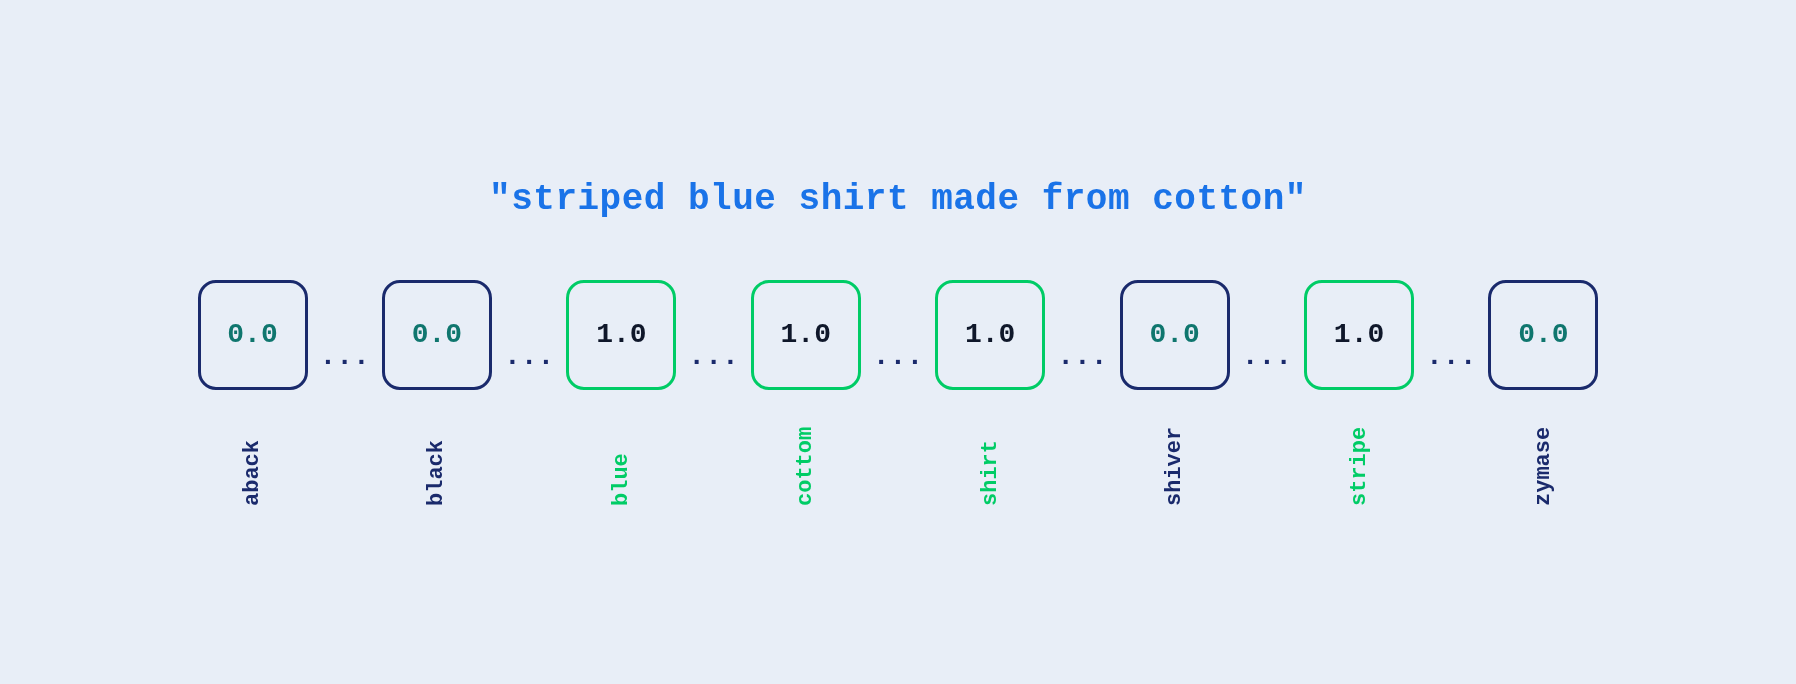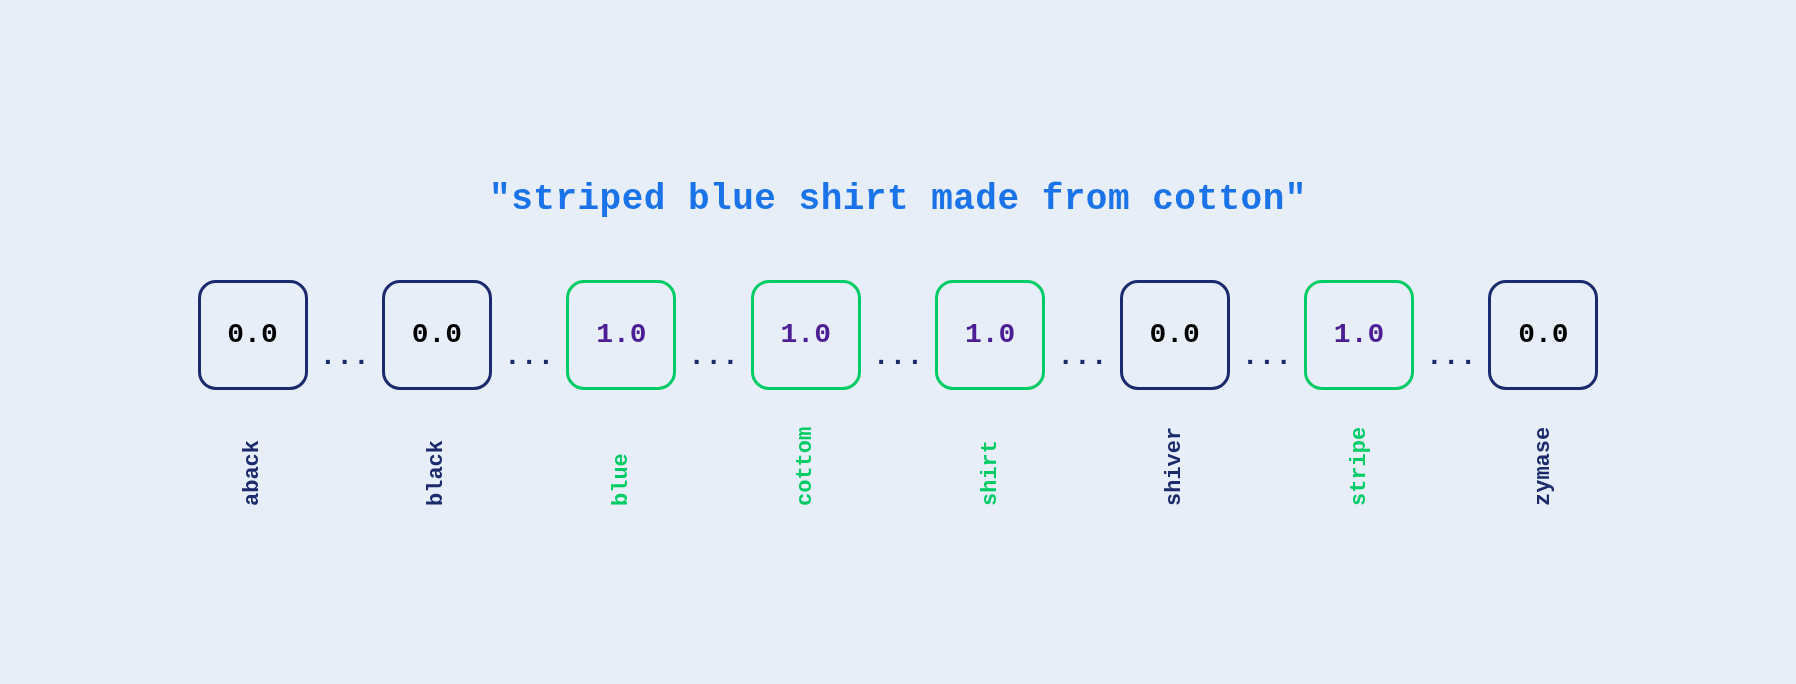--- a/index.html
+++ b/index.html
@@ -38,27 +38,27 @@
     .box {
       width: 110px;
       height: 110px;
       border-radius: 18px;
       border: 3px solid #1a2a6c;
       display: flex;
       align-items: center;
       justify-content: center;
       font-size: 28px;
       font-weight: 600;
-      color: #000000;
+      color: #0f766e;
       background: transparent;
     }
 
     .box.highlight {
       border-color: #00cc66;
-      color: #4c1d95;
+      color: #0f172a;
       font-family: Liberation Mono, monospace;
     }
 
     .label {
       margin-top: 16px;
       font-size: 22px;
       font-weight: 700;
       color: #1a2a6c;
       writing-mode: vertical-rl;
       text-orientation: mixed;

